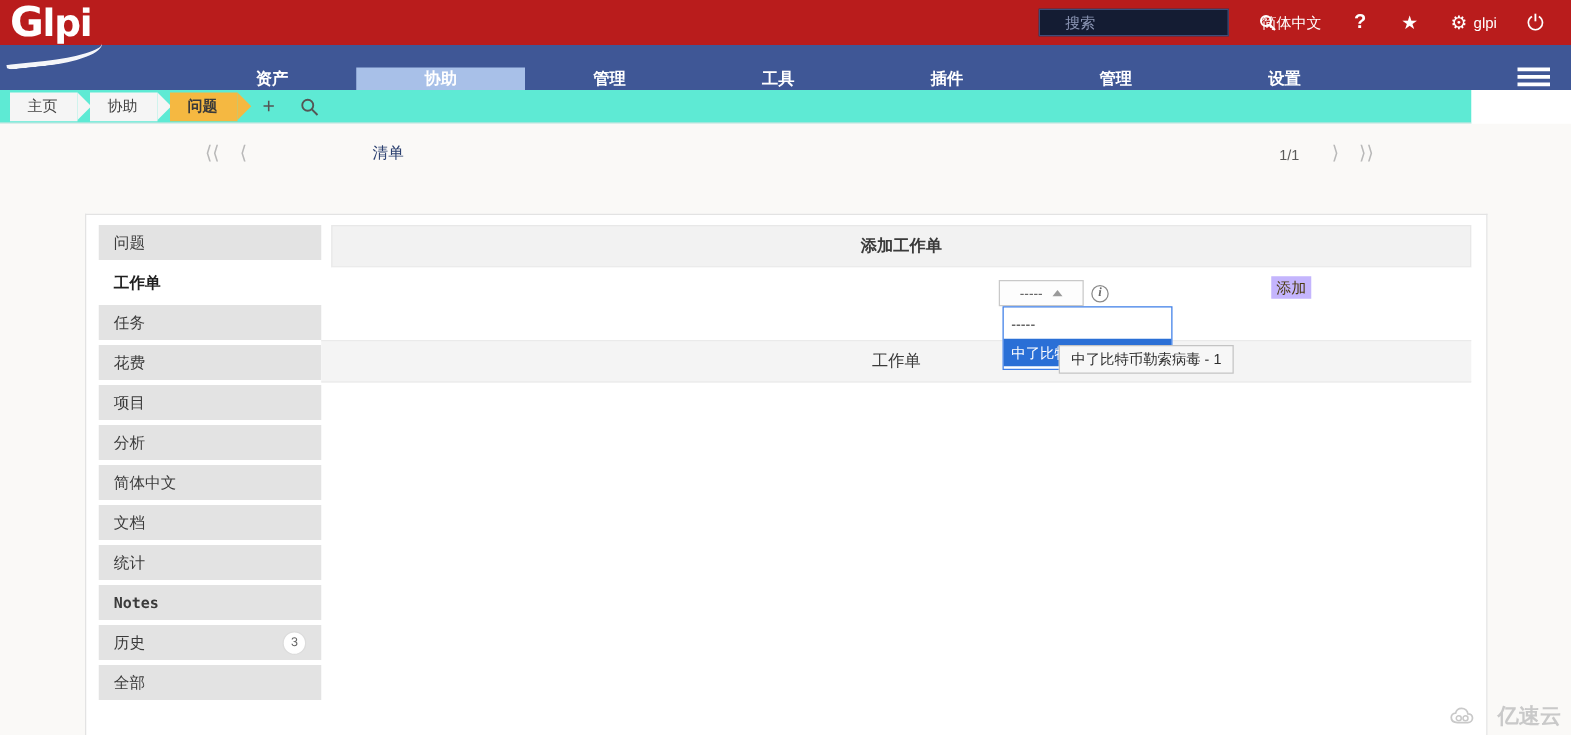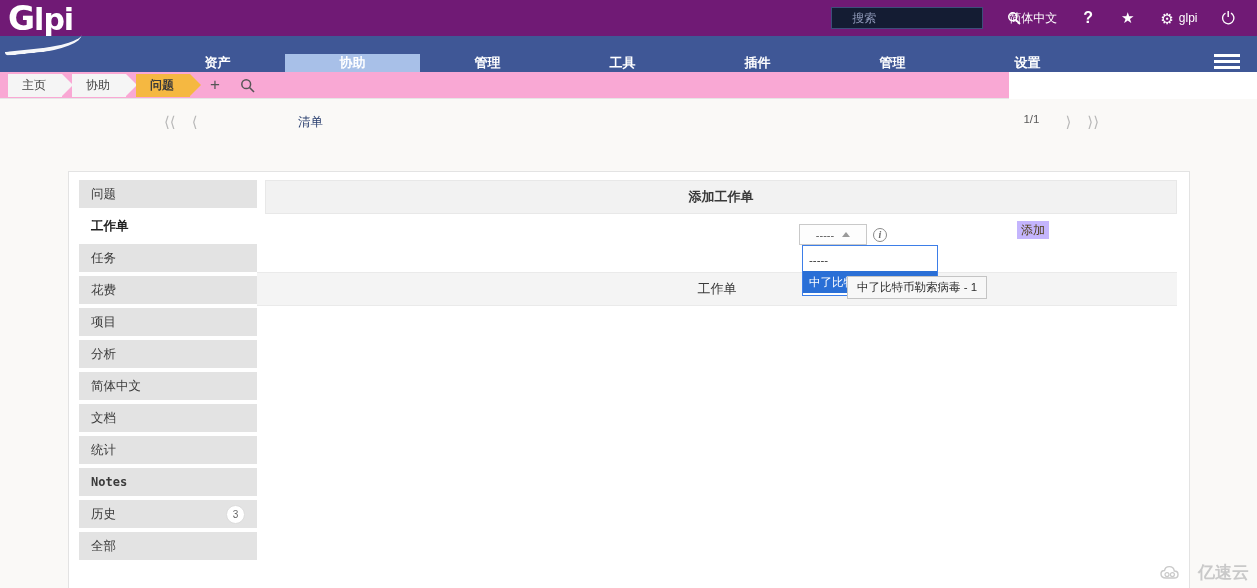--- a/index.html
+++ b/index.html
@@ -7,21 +7,21 @@
     width: 1257px; height: 588px;
     font-family: "Liberation Sans", "DejaVu Sans", sans-serif;
     background: #ffffff;
     overflow: hidden;
   }
 
   
   .topbar {
     position: absolute; top: 0; left: 0;
     width: 1257px; height: 36px;
-    background: #701a75;
+    background: #b91c1c;
     display: flex; align-items: center; gap: 18px;
   }
   .logo-zone {
     width: 150px; height: 36px;
     position: relative;
     display: flex; align-items: center;
     padding-left: 8px;
   }
   .logo {
     font-size: 30px; font-weight: bold; color: #ffffff;
@@ -90,22 +90,22 @@
     cursor: pointer;
   }
   .burger-bar {
     display: block; width: 26px; height: 3px;
     background: #ffffff; margin: 3px 0;
   }
 
   
   .crumbbar {
     position: absolute; top: 72px; left: 0;
-    width: 1009px; height: 27px;
-    background: #f9a8d4;
+    width: 1177px; height: 27px;
+    background: #5eead4;
     border-bottom: 1px solid #e6e6e6;
     display: flex; align-items: center;
     padding-left: 8px;
   }
   .crumb {
     position: relative;
     height: 23px; display: flex; align-items: center;
     padding: 0 16px 0 14px;
     font-size: 12px; color: #444;
     background: #f5f5f5; margin-right: 10px;
@@ -147,21 +147,21 @@
   .list-link {
     position: absolute; left: 298px;
     color: #2b4070; font-size: 12.5px; cursor: pointer;
   }
   .pg-title {
     position: absolute; left: 0; right: 0; text-align: center;
     font-size: 17px; font-weight: bold; color: #2f2f2f;
   }
   .pager {
     position: absolute; right: 150px;
-    display: flex; align-items: flex-start;
+    display: flex; align-items: flex-end;
   }
   .pg-count { font-size: 11.5px; color: #5a5a5a; margin-right: 18px; }
 
   
   .card {
     position: absolute; top: 72px; left: 68px;
     width: 1122px; height: 417px;
     background: #ffffff;
     border: 1px solid #e3e3e3; border-bottom: none;
     display: flex;

